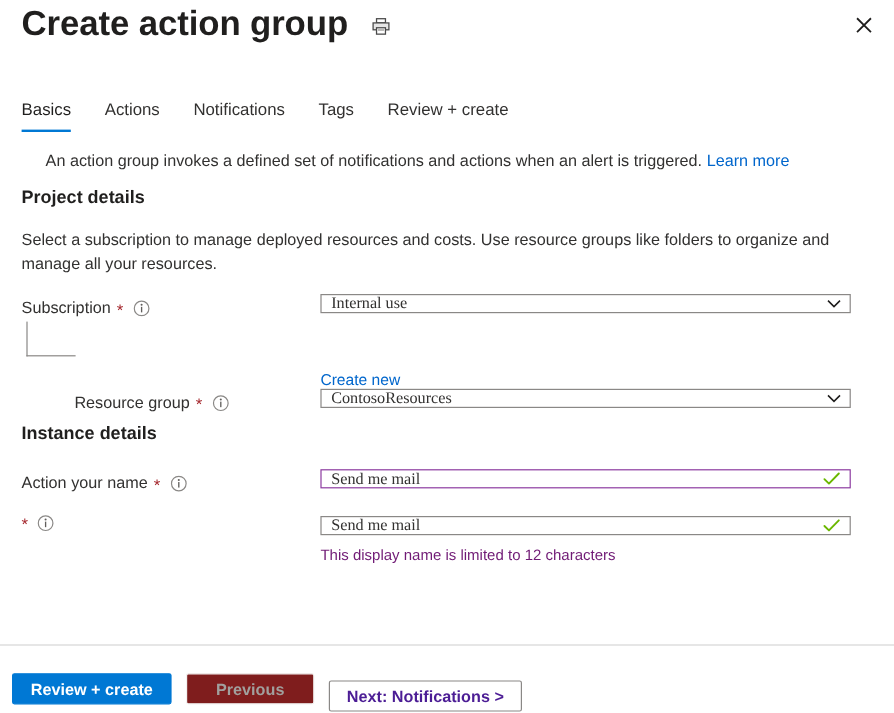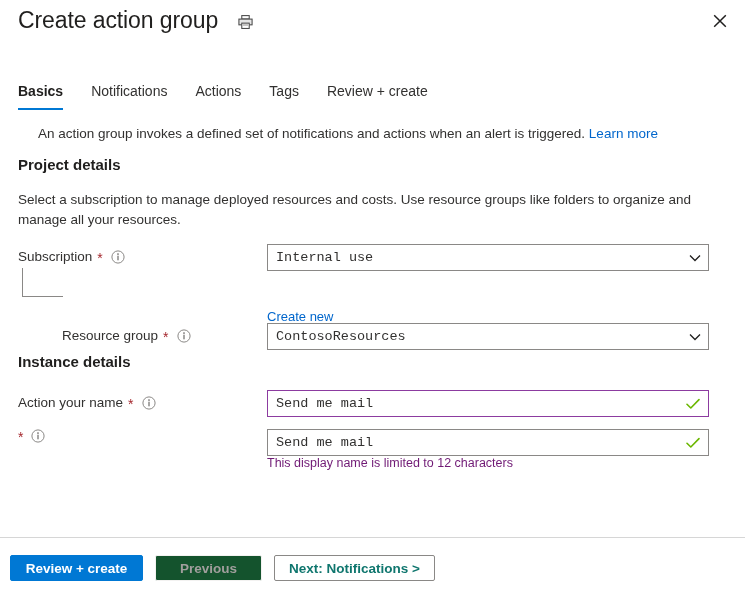--- a/index.html
+++ b/index.html
@@ -25,22 +25,22 @@
   }
   .title-row {
     position: absolute;
     top: 4px;
     left: 18px;
     display: flex;
     align-items: center;
     gap: 16px;
   }
   .blade-title {
-    font-size: 23px;
-    font-weight: 400;
+    font-size: 29px;
+    font-weight: 700;
     color: #201f1e;
     letter-spacing: -0.1px;
     line-height: 32px;
     white-space: nowrap;
   }
   .print-btn {
     display: inline-flex;
     align-items: center;
     justify-content: center;
     width: 22px;
@@ -82,21 +82,21 @@
     padding: 0 14px 9px 14px;
     cursor: pointer;
     white-space: nowrap;
     background: none;
     border: none;
     font-family: inherit;
     line-height: 19px;
   }
   .tab:first-child { padding-left: 0; }
   .tab.active {
-    font-weight: 700;
+    font-weight: 400;
     color: #201f1e;
     text-align: center;
   }
   .tab.active::after {
     content: "";
     position: absolute;
     left: 0;
     right: 14px;
     bottom: 0;
     height: 2px;
@@ -170,25 +170,25 @@
   }
 
   .control {
     position: absolute;
     left: 267px;
     width: 442px;
     box-sizing: border-box;
   }
   .azure-input {
     width: 100%;
-    height: 27px;
+    height: 16px;
     box-sizing: border-box;
     border: 1px solid #8a8886;
     background: #fff;
-    font-family: Liberation Mono, monospace;
+    font-family: Liberation Serif, serif;
     font-size: 13.5px;
     color: #323130;
     padding: 0 30px 0 8px;
     outline: none;
     border-radius: 0;
     line-height: 24px;
   }
   .azure-input.valid-focus {
     border: 1px solid #8c3ba0;
   }
@@ -267,32 +267,33 @@
     justify-content: center;
     white-space: nowrap;
   }
   .btn-primary {
     background: #0078d4;
     border: 1px solid #0078d4;
     color: #ffffff;
     min-width: 133px;
   }
   .btn-disabled {
-    background: #14532d;
+    background: #7f1d1d;
     border: 1px solid #f3f2f1;
     color: #a19f9d;
     min-width: 107px;
     cursor: default;
   }
   .btn-default {
     background: #ffffff;
     border: 1px solid #8a8886;
-    color: #0f766e;
+    color: #4c1d95;
     font-weight: 600;
     min-width: 160px;
+    margin-top: 12px;
   }
 </style>
 </head>
 <body>
 
 <div class="blade-header">
   <div class="title-row">
     <div class="blade-title">Create action group</div>
     <button class="print-btn" title="Print">
       <svg width="17" height="17" viewBox="0 0 16 16" aria-hidden="true">
@@ -305,22 +306,22 @@
   </div>
   <button class="close-btn" title="Close">
     <svg width="14" height="14" viewBox="0 0 14 14" aria-hidden="true">
       <path d="M1.2 1.2 L12.8 12.8 M12.8 1.2 L1.2 12.8" stroke="#201f1e" stroke-width="1.5" fill="none"></path>
     </svg>
   </button>
 </div>
 
 <div class="tabs">
   <button class="tab active">Basics</button>
+  <button class="tab">Actions</button>
   <button class="tab">Notifications</button>
-  <button class="tab">Actions</button>
   <button class="tab">Tags</button>
   <button class="tab">Review + create</button>
 </div>
 
 <div class="intro">
   <span>An action group invokes a defined set of notifications and actions when an alert is triggered.</span>
   <a href="#">Learn more</a>
 </div>
 
 <div class="section-head" id="project-details-head">Project details</div>

